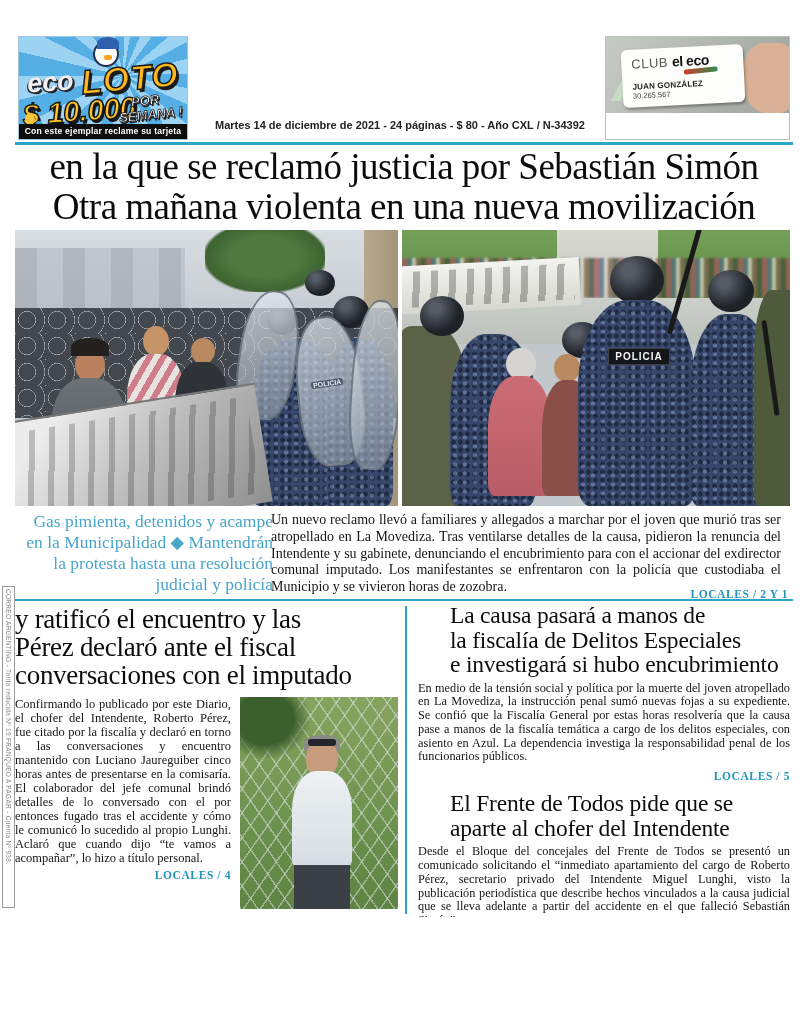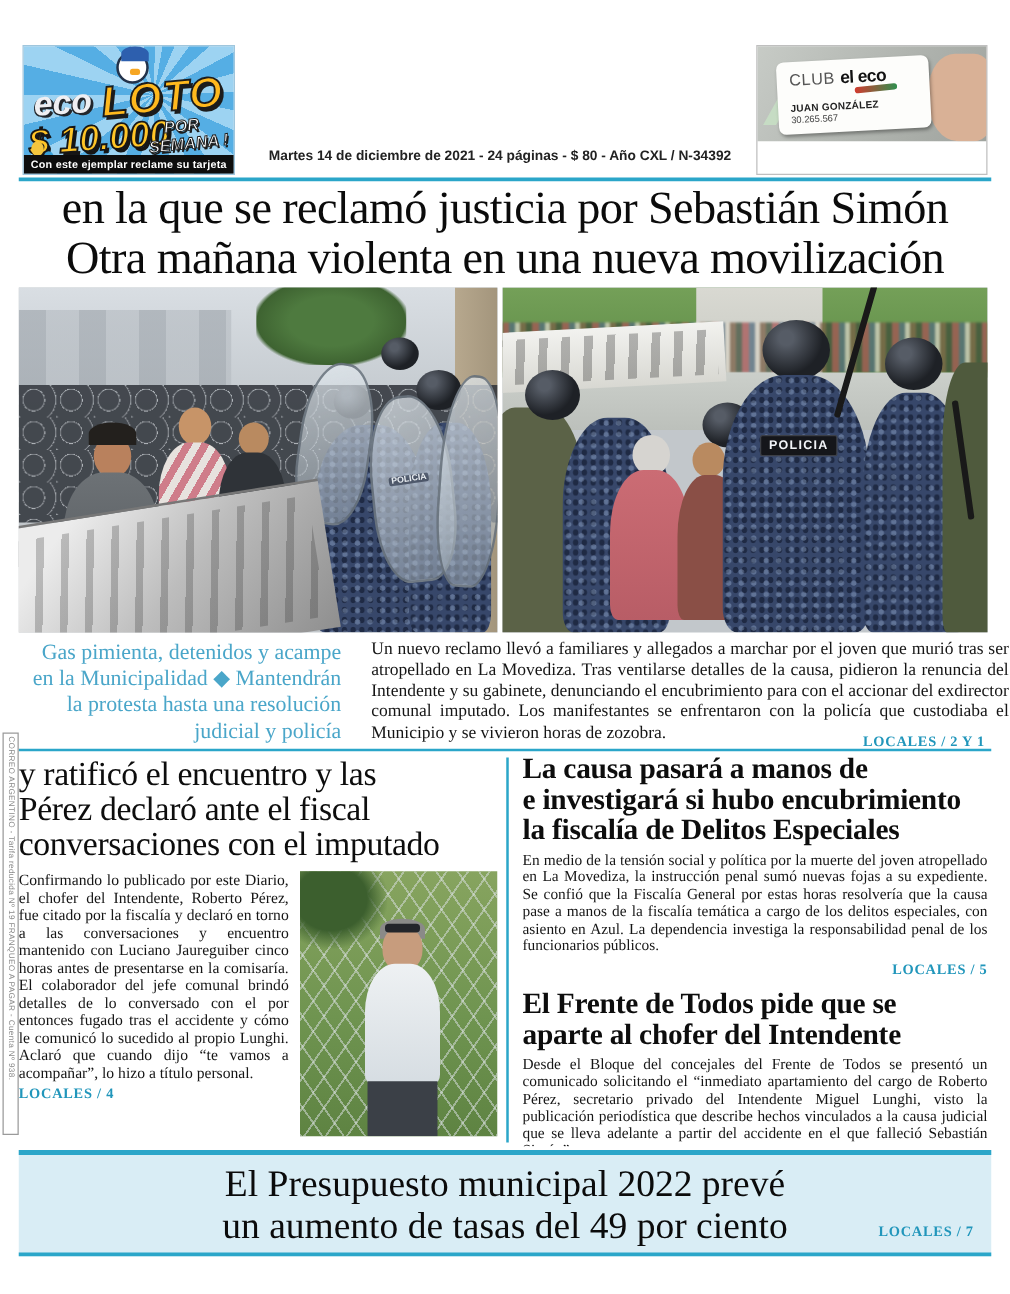--- a/index.html
+++ b/index.html
@@ -65,40 +65,40 @@
   .pr-trees { position:absolute; left:0; top:0; width:100%; height:72px; background:linear-gradient(#74a058,#5d8a46); }
   .pr-tree-shade { position:absolute; left:40%; top:0; width:26%; height:72px; background:linear-gradient(#d9d9d2,#c6c9c2); }
   .pr-crowd { position:absolute; left:0; top:28px; width:100%; height:40px; background:repeating-linear-gradient(90deg,#a65555 0 5px,#546c7e 5px 10px,#d8d3c6 10px 14px,#7a5f46 14px 19px,#3f4f3a 19px 24px); filter:blur(1px); opacity:0.75; }
   .pr-road { position:absolute; left:0; top:68px; width:100%; height:46px; background:linear-gradient(#cbcfca,#bcc0bb); }
   .pr-banner { position:absolute; left:-12px; top:32px; width:190px; height:48px; background:linear-gradient(#f2f2ef,#d8d8d2); transform:rotate(-3deg); }
   .pr-banner-marks { position:absolute; inset:6px; background:repeating-linear-gradient(95deg, rgba(50,50,50,0.55) 0 7px, transparent 7px 18px); opacity:0.6; }
   .vest-label { position:absolute; font-family:"Liberation Sans", sans-serif; font-weight:bold; color:#f2f4f8; background:#15161a; border:1px solid #3c3f46; border-radius:2px; text-align:center; letter-spacing:1px; }
   .baton { position:absolute; background:#191919; border-radius:2px; }
   
   .lead-caption { position:absolute; left:15px; top:511px; width:258px; text-align:right; color:#4aa6c9; font-size:17.5px; line-height:21px; }
-  .lead-summary { position:absolute; left:297px; top:512px; width:510px; font-size:14px; line-height:16.8px; text-align:justify; color:#151515; }
+  .lead-summary { position:absolute; left:271px; top:512px; width:510px; font-size:14px; line-height:16.8px; text-align:justify; color:#151515; }
   .section-ref { font-weight:bold; font-size:11.5px; color:#2196bb; letter-spacing:0.6px; }
   .lead-ref { position:absolute; right:20px; top:588px; }
   
   .col-left { position:absolute; left:15px; top:605px; width:383px; height:312px; overflow:hidden; }
   .col-left h2 { font-weight:normal; font-size:27px; line-height:28px; color:#0d0d0d; letter-spacing:-0.3px; }
   .perez-flex { display:flex; gap:9px; margin-top:8px; }
   .perez-body { width:216px; font-size:12.5px; line-height:14px; text-align:justify; color:#151515; }
-  .perez-ref { margin-top:4px; }
+  .perez-ref { text-align:right; margin-top:4px; }
   .perez-photo { position:relative; width:158px; height:212px; background:linear-gradient(#87a45f,#6f9450 55%,#5e8342); overflow:hidden; }
   .fence { position:absolute; inset:0; background:repeating-linear-gradient(55deg, rgba(220,225,228,0.5) 0 1.5px, transparent 1.5px 14px), repeating-linear-gradient(-55deg, rgba(220,225,228,0.5) 0 1.5px, transparent 1.5px 14px); }
   .leaves { position:absolute; left:-20px; top:-18px; width:90px; height:80px; background:radial-gradient(ellipse at center,#3c5f2e 45%, transparent 72%); }
   .man-shirt { position:absolute; left:52px; top:74px; width:60px; height:96px; background:linear-gradient(#eef1f3,#d6dde2); border-radius:40% 40% 8% 8%; }
   .man-head { position:absolute; left:66px; top:44px; width:32px; height:36px; background:#c79c7d; border-radius:46%; }
   .man-hair { position:absolute; left:64px; top:38px; width:36px; height:16px; background:#8a8a88; border-radius:50% 50% 0 0; }
   .man-glasses { position:absolute; left:68px; top:42px; width:28px; height:7px; background:#23252a; border-radius:3px; }
   .man-pants { position:absolute; left:54px; top:168px; width:56px; height:44px; background:#3b4047; }
   .divider-v { position:absolute; left:405px; top:606px; width:2px; height:308px; background:#2ba6c9; }
   .col-right { position:absolute; left:418px; top:603px; width:372px; height:314px; overflow:hidden; }
-  .col-right h2 { font-weight:bold; font-size:23.5px; line-height:24.5px; color:#0d0d0d; letter-spacing:-0.2px; }
+  .col-right h2 { font-weight:normal; font-size:23.5px; line-height:24.5px; color:#0d0d0d; letter-spacing:-0.2px;margin-left:32px; }
   .col-right .body { margin-top:5px; font-size:12.3px; line-height:13.8px; text-align:justify; color:#151515; }
   .col-right .ref-row { text-align:right; margin:2px 0 7px; }
   .art-b { margin-top:4px; }
   
   .banner { position:absolute; left:15px; top:920px; width:778px; height:85px; background:#d9edf5; border-top:4px solid #2ba6c9; border-bottom:3px solid #2ba6c9; }
   .banner-head { margin-top:7px; text-align:center; font-size:30px; line-height:33px; color:#0b0b0b; }
   .banner-ref { position:absolute; right:14px; bottom:10px; }
   
   .postal { position:absolute; left:2px; top:586px; width:13px; height:322px; border:1px solid #9a9a9a; overflow:hidden; }
   .postal span { display:block; writing-mode:vertical-rl; font-family:"Liberation Sans", sans-serif; font-size:6.5px; color:#8a8a8a; letter-spacing:0.3px; padding-top:2px; margin-left:2px; white-space:nowrap; }
@@ -224,41 +224,34 @@
       </div>
     </div>
   </div>
 
   <div class="divider-v"></div>
 
   <div class="col-right">
     <div>
       <h2>
         <div>La causa pasará a manos de</div>
+        <div>la fiscalía de Delitos Especiales</div>
         <div>e investigará si hubo encubrimiento</div>
-        <div>la fiscalía de Delitos Especiales</div>
       </h2>
       <div class="body">En medio de la tensión social y política por la muerte del joven atropellado en La Movediza, la instrucción penal sumó nuevas fojas a su expediente. Se confió que la Fiscalía General por estas horas resolvería que la causa pase a manos de la fiscalía temática a cargo de los delitos especiales, con asiento en Azul. La dependencia investiga la responsabilidad penal de los funcionarios públicos.</div>
       <div class="ref-row"><span class="section-ref">LOCALES / 5</span></div>
     </div>
     <div class="art-b">
       <h2>
         <div>El Frente de Todos pide que se</div>
         <div>aparte al chofer del Intendente</div>
       </h2>
       <div class="body">Desde el Bloque del concejales del Frente de Todos se presentó un comunicado solicitando el “inmediato apartamiento del cargo de Roberto Pérez, secretario privado del Intendente Miguel Lunghi, visto la publicación periodística que describe hechos vinculados a la causa judicial que se lleva adelante a partir del accidente en el que falleció Sebastián Simón”.</div>
 
     </div>
   </div>
 
-  <div class="banner">
-    <div class="banner-head">
-      <div>El Presupuesto municipal 2022 prevé</div>
-      <div>un aumento de tasas del 49 por ciento</div>
-    </div>
-    <div class="banner-ref section-ref">LOCALES / 7</div>
-  </div>
 
   <div class="postal">
     <span>CORREO ARGENTINO - Tarifa reducida Nº 19 FRANQUEO A PAGAR - Cuenta Nº 938.</span>
   </div>
 
 </div>
 
 </body></html>

